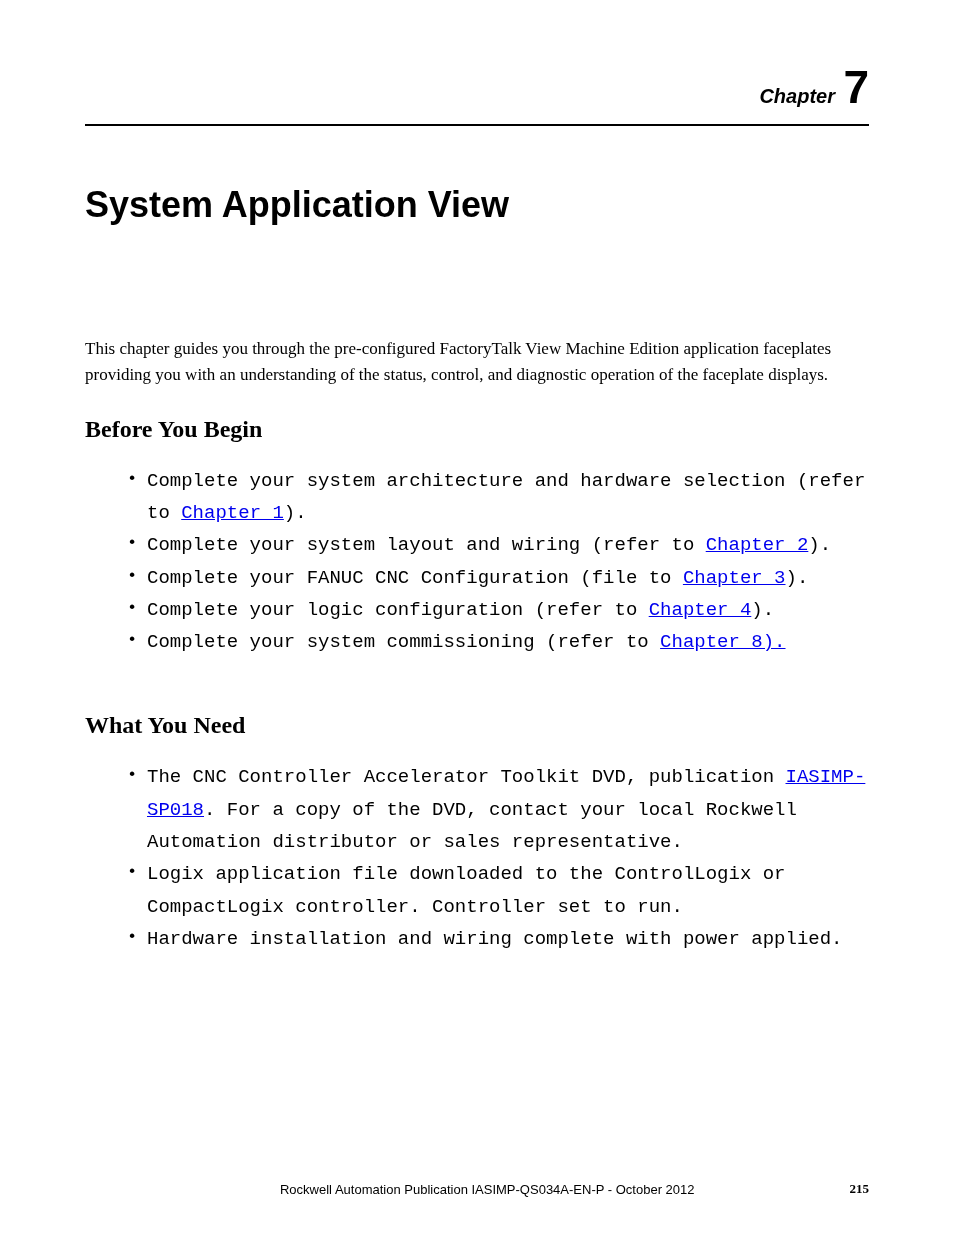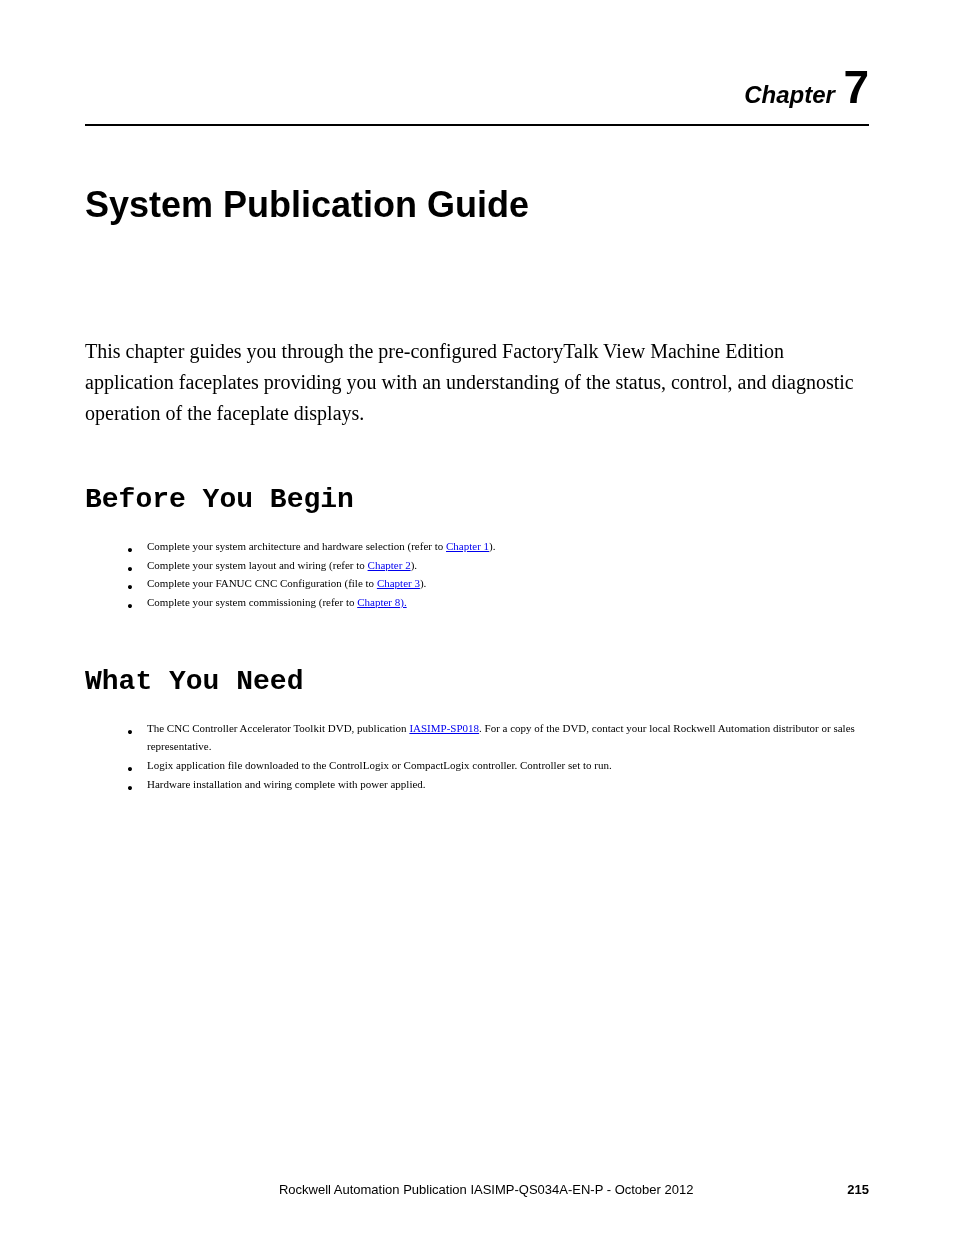--- a/index.html
+++ b/index.html
@@ -16,59 +16,60 @@
       position: relative;
       padding: 60px 85px 40px 85px;
     }
     .chapter-header {
       text-align: right;
       font-family: 'Arial Narrow', Arial, sans-serif;
       font-weight: bold;
       margin-bottom: 10px;
     }
     .chapter-word {
-      font-size: 24px;
+      font-size: 20px;
       font-style: italic;
     }
     .chapter-number {
       font-size: 46px;
       margin-left: 4px;
     }
     .divider {
       border: none;
       border-top: 2px solid #000;
       margin-bottom: 58px;
     }
     .page-title {
       font-family: 'Arial Narrow', Arial, sans-serif;
       font-weight: bold;
       font-size: 36px;
       margin-bottom: 110px;
     }
     .intro-text {
-      font-size: 20px;
+      font-size: 17px;
       line-height: 1.55;
-      margin-bottom: 55px;
+      margin-bottom: 27px;
     }
     .section-heading {
-      font-family: Liberation Mono, monospace;
+      font-family: Liberation Serif, serif;
       font-weight: bold;
-      font-size: 28px;
+      font-size: 24px;
       margin-bottom: 22px;
     }
     ul {
       list-style: none;
       padding-left: 42px;
       margin-bottom: 54px;
     }
     li {
-      font-size: 11px;
+      font-size: 19px;
       line-height: 1.7;
       position: relative;
       padding-left: 20px;
+      font-family: Liberation Mono, monospace;
     }
     li::before {
       content: "•";
       position: absolute;
       left: 0;
       top: 0;
       font-size: 17px;
     }
     .link {
       color: #0000EE;
@@ -84,52 +85,55 @@
       justify-content: flex-start;
       align-items: center;
       font-size: 13px;
     }
     .footer-center {
       flex: 1;
       text-align: center;
       font-family: 'Arial Narrow', Arial, sans-serif;
     }
     .footer-pageno {
-      font-family: Liberation Sans, sans-serif;
+      font-family: Liberation Serif, serif;
       font-weight: bold;
     }
     .pub-prefix {
       font-family: 'Arial Narrow', Arial, sans-serif;
     }
   </style>
 </head>
 <body>
 
 <div class="chapter-header">
   <span class="chapter-word">Chapter</span>
   <span class="chapter-number">7</span>
 </div>
 
 <hr class="divider">
 
-<h1 class="page-title">System Publication Guide</h1>
+<h1 class="page-title">System Application View</h1>
 
 <p class="intro-text">This chapter guides you through the pre-configured FactoryTalk View Machine Edition application faceplates providing you with an understanding of the status, control, and diagnostic operation of the faceplate displays.</p>
 
 <h2 class="section-heading">Before You Begin</h2>
 
 <ul>
   <li>
     <span>Complete your system architecture and hardware selection (refer to </span><a class="link">Chapter 1</a><span>).</span>
   </li>
   <li>
     <span>Complete your system layout and wiring (refer to </span><a class="link">Chapter 2</a><span>).</span>
   </li>
   <li>
     <span>Complete your FANUC CNC Configuration (file to </span><a class="link">Chapter 3</a><span>).</span>
+  </li>
+  <li>
+    <span>Complete your logic configuration (refer to </span><a class="link">Chapter 4</a><span>).</span>
   </li>
   <li>
     <span>Complete your system commissioning (refer to </span><a class="link">Chapter 8).</a><span></span>
   </li>
 </ul>
 
 <h2 class="section-heading">What You Need</h2>
 
 <ul>
   <li>

